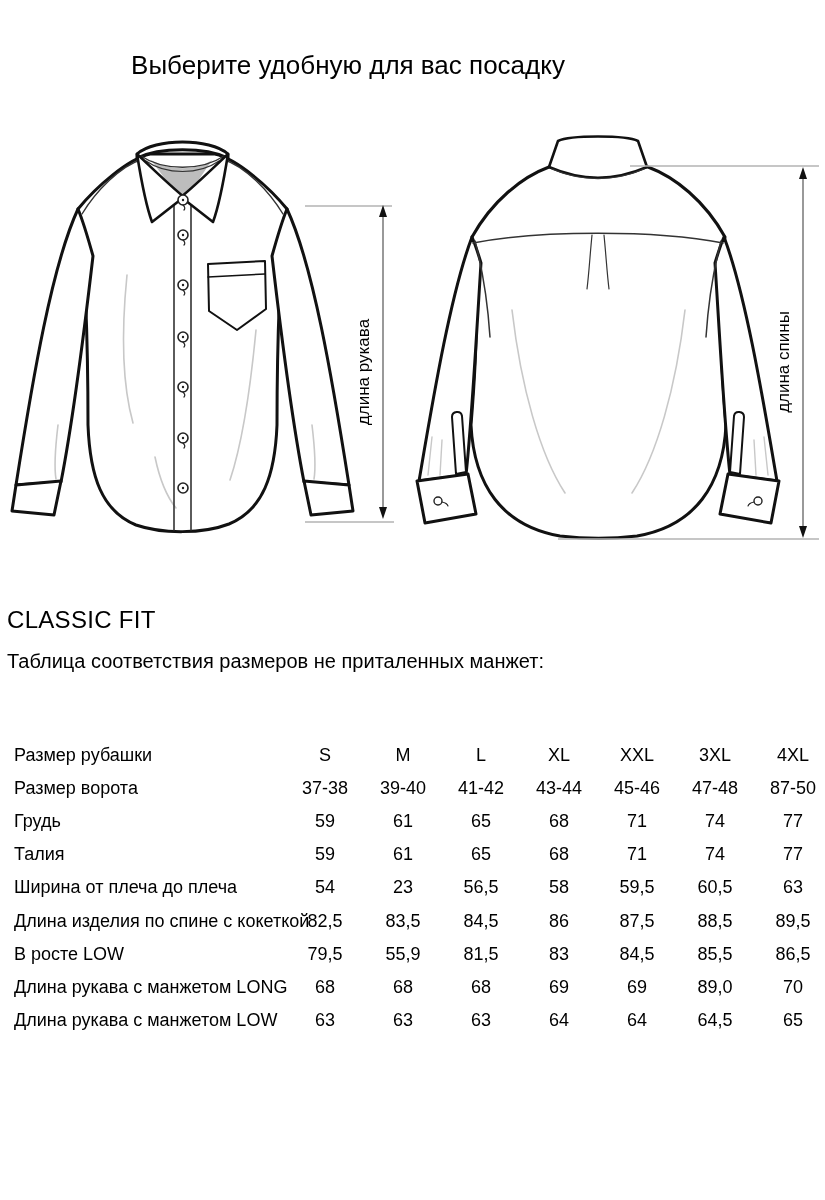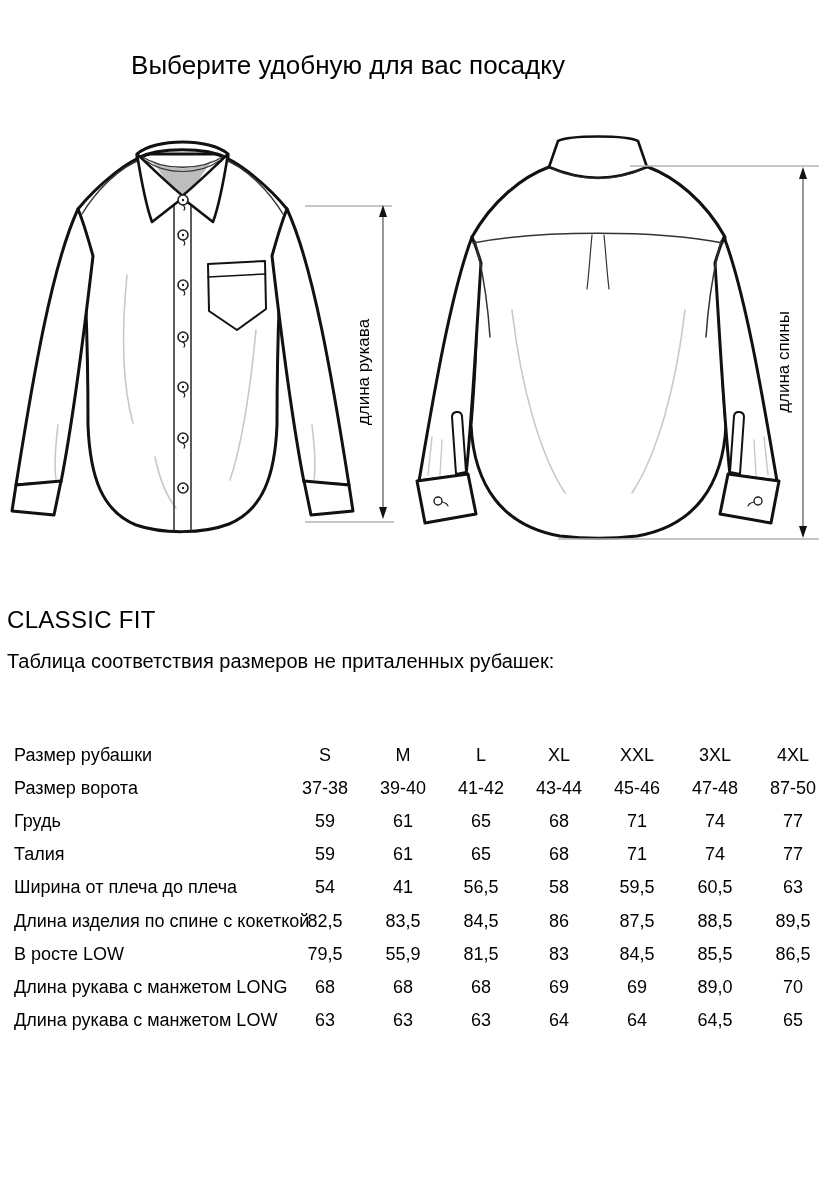--- a/index.html
+++ b/index.html
@@ -220,21 +220,21 @@
       <path d="M 630 41 L 819 41" stroke="#b3b3b3" stroke-width="1.6"></path>
       <path d="M 558 414 L 819 414" stroke="#b3b3b3" stroke-width="1.6"></path>
       <path d="M 803 50 L 803 405" stroke="#555" stroke-width="1.2"></path>
       <polygon points="803,42 799,54 807,54" fill="#111"></polygon>
       <polygon points="803,413 799,401 807,401" fill="#111"></polygon>
       <text x="789" y="237" transform="rotate(-90 789 237)" text-anchor="middle" font-size="17" fill="#000">длина спины</text>
     </g>
   </svg>
 
   <div class="section-heading">CLASSIC FIT</div>
-  <div class="section-caption">Таблица соответствия размеров не приталенных рубашек:</div>
+  <div class="section-caption">Таблица соответствия размеров не приталенных манжет:</div>
 
   <table class="size-table">
     <colgroup>
       <col style="width:279px">
         <col style="width:78px">
         <col style="width:78px">
         <col style="width:78px">
       <col style="width:78px">
         <col style="width:78px">
         <col style="width:78px">
@@ -277,21 +277,21 @@
         <td>61</td>
         <td>65</td>
         <td>68</td>
         <td>71</td>
         <td>74</td>
         <td>77</td>
       </tr>
       <tr>
         <td class="rowlabel">Ширина от плеча до плеча</td>
         <td>54</td>
-        <td>41</td>
+        <td>23</td>
         <td>56,5</td>
         <td>58</td>
         <td>59,5</td>
         <td>60,5</td>
         <td>63</td>
       </tr>
       <tr>
         <td class="rowlabel">Длина изделия по спине с кокеткой</td>
         <td>82,5</td>
         <td>83,5</td>

